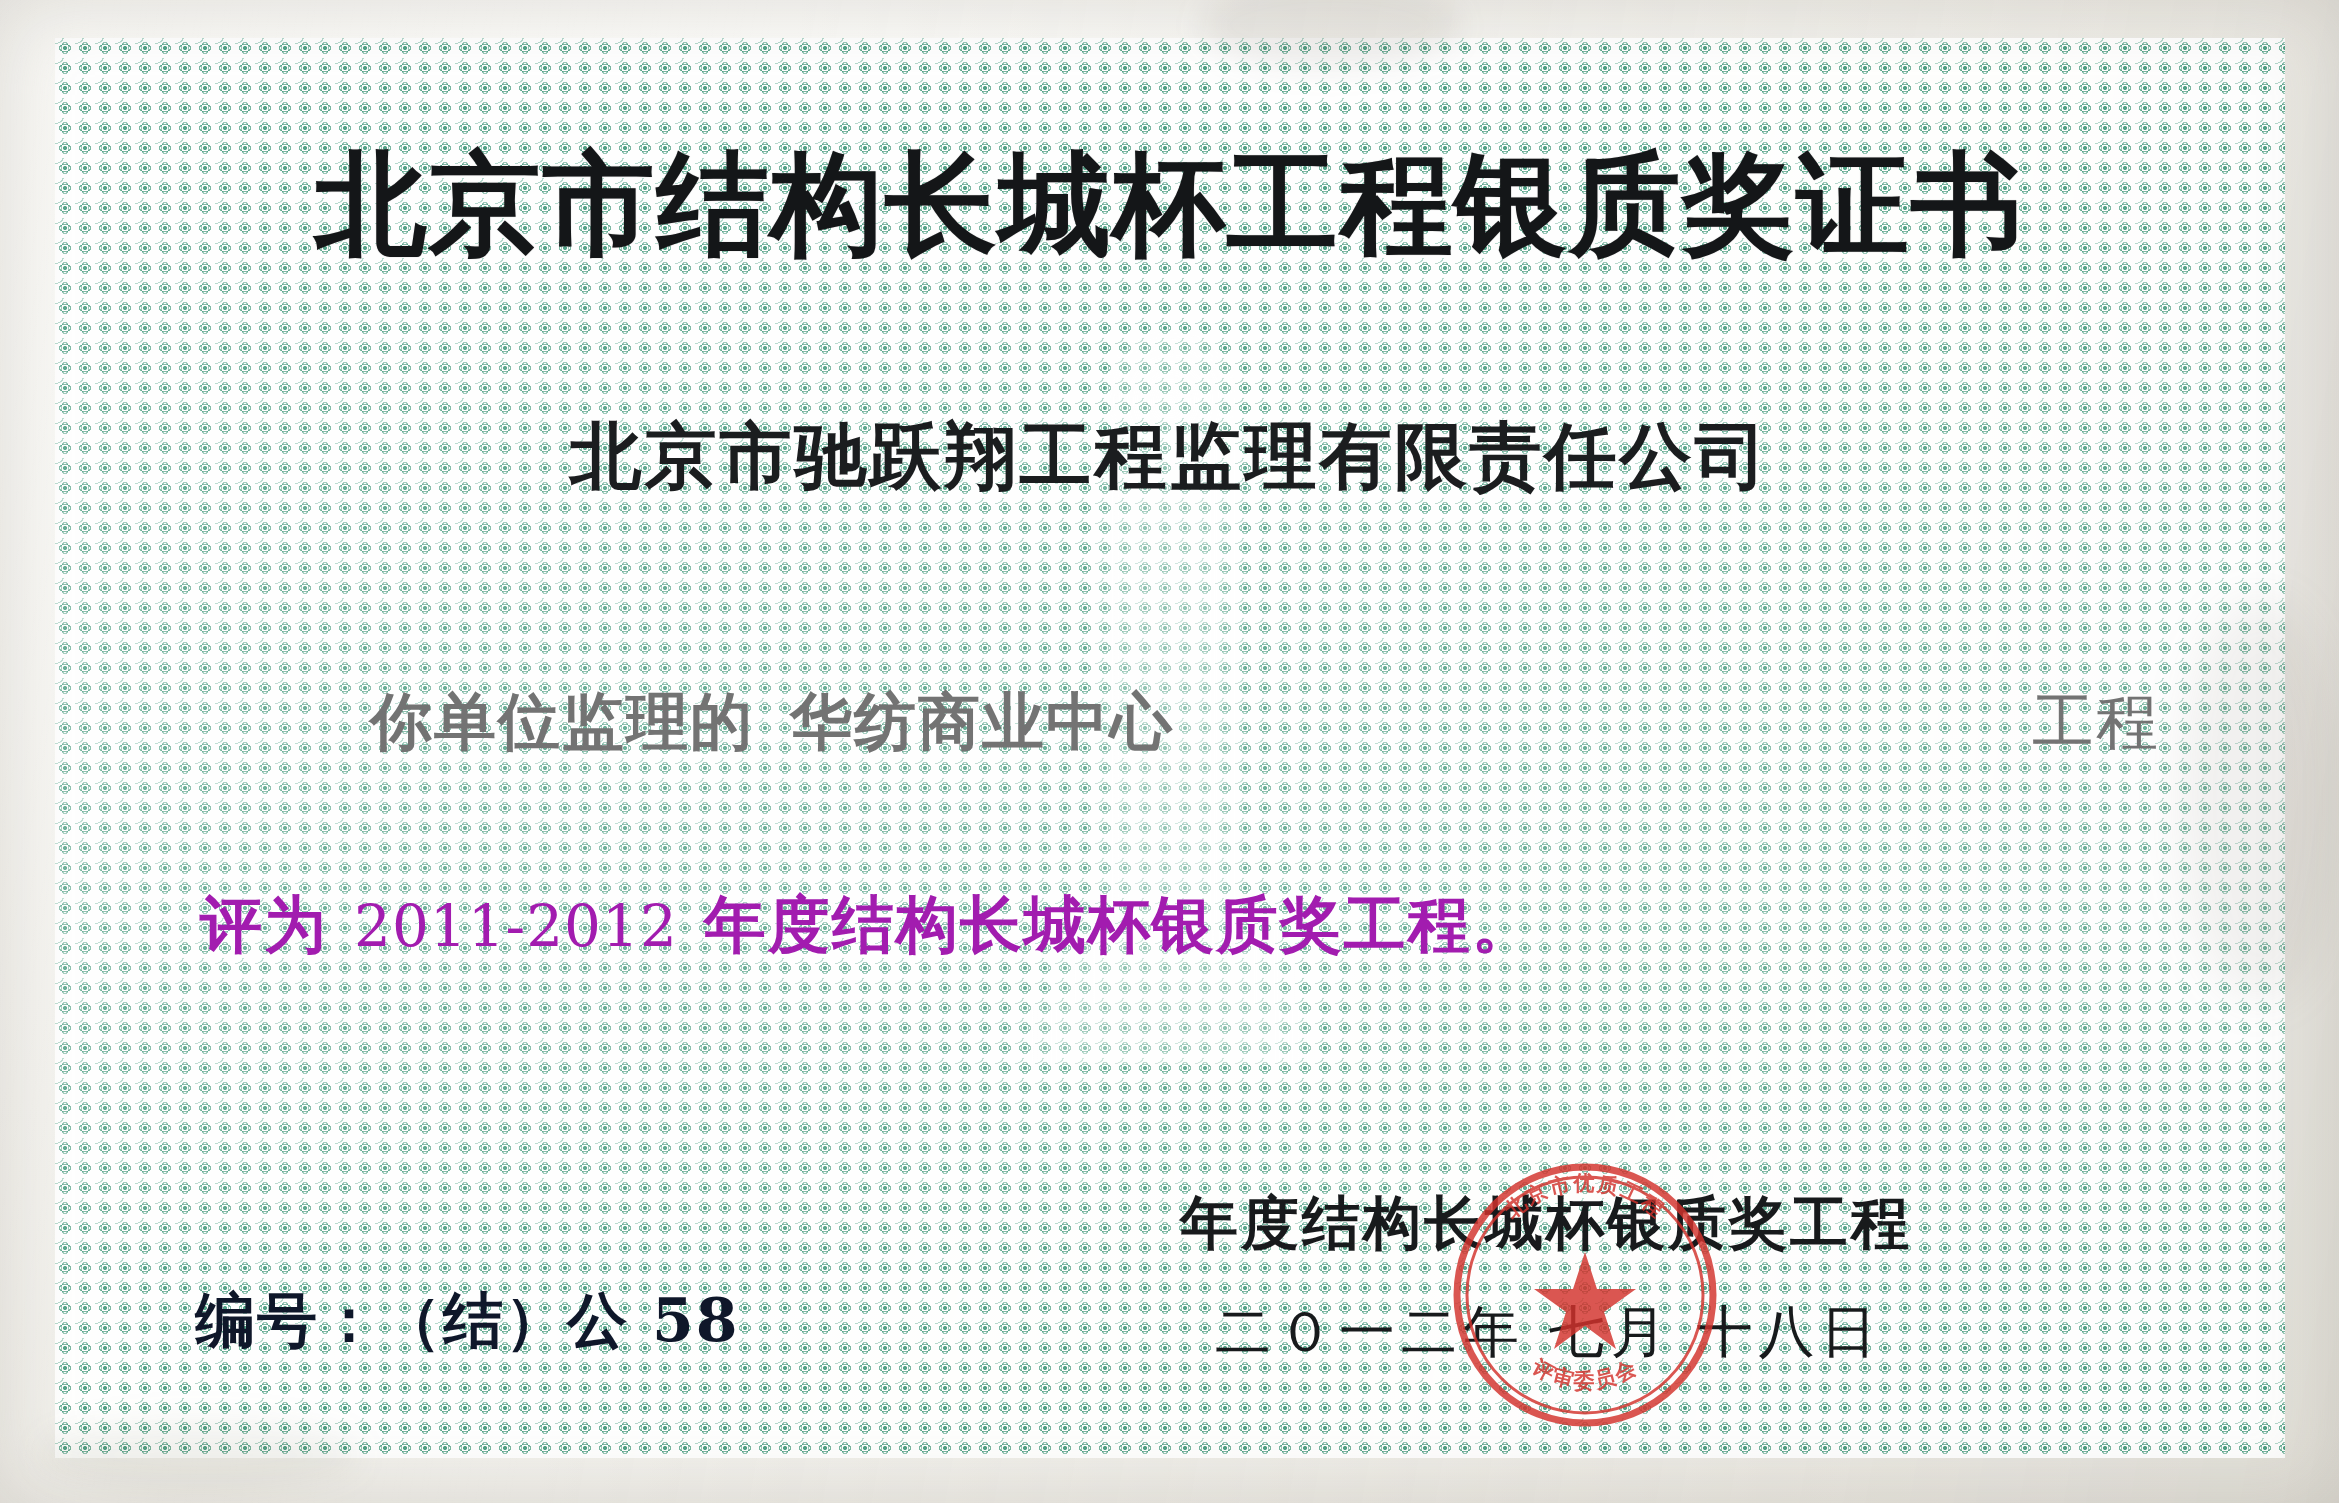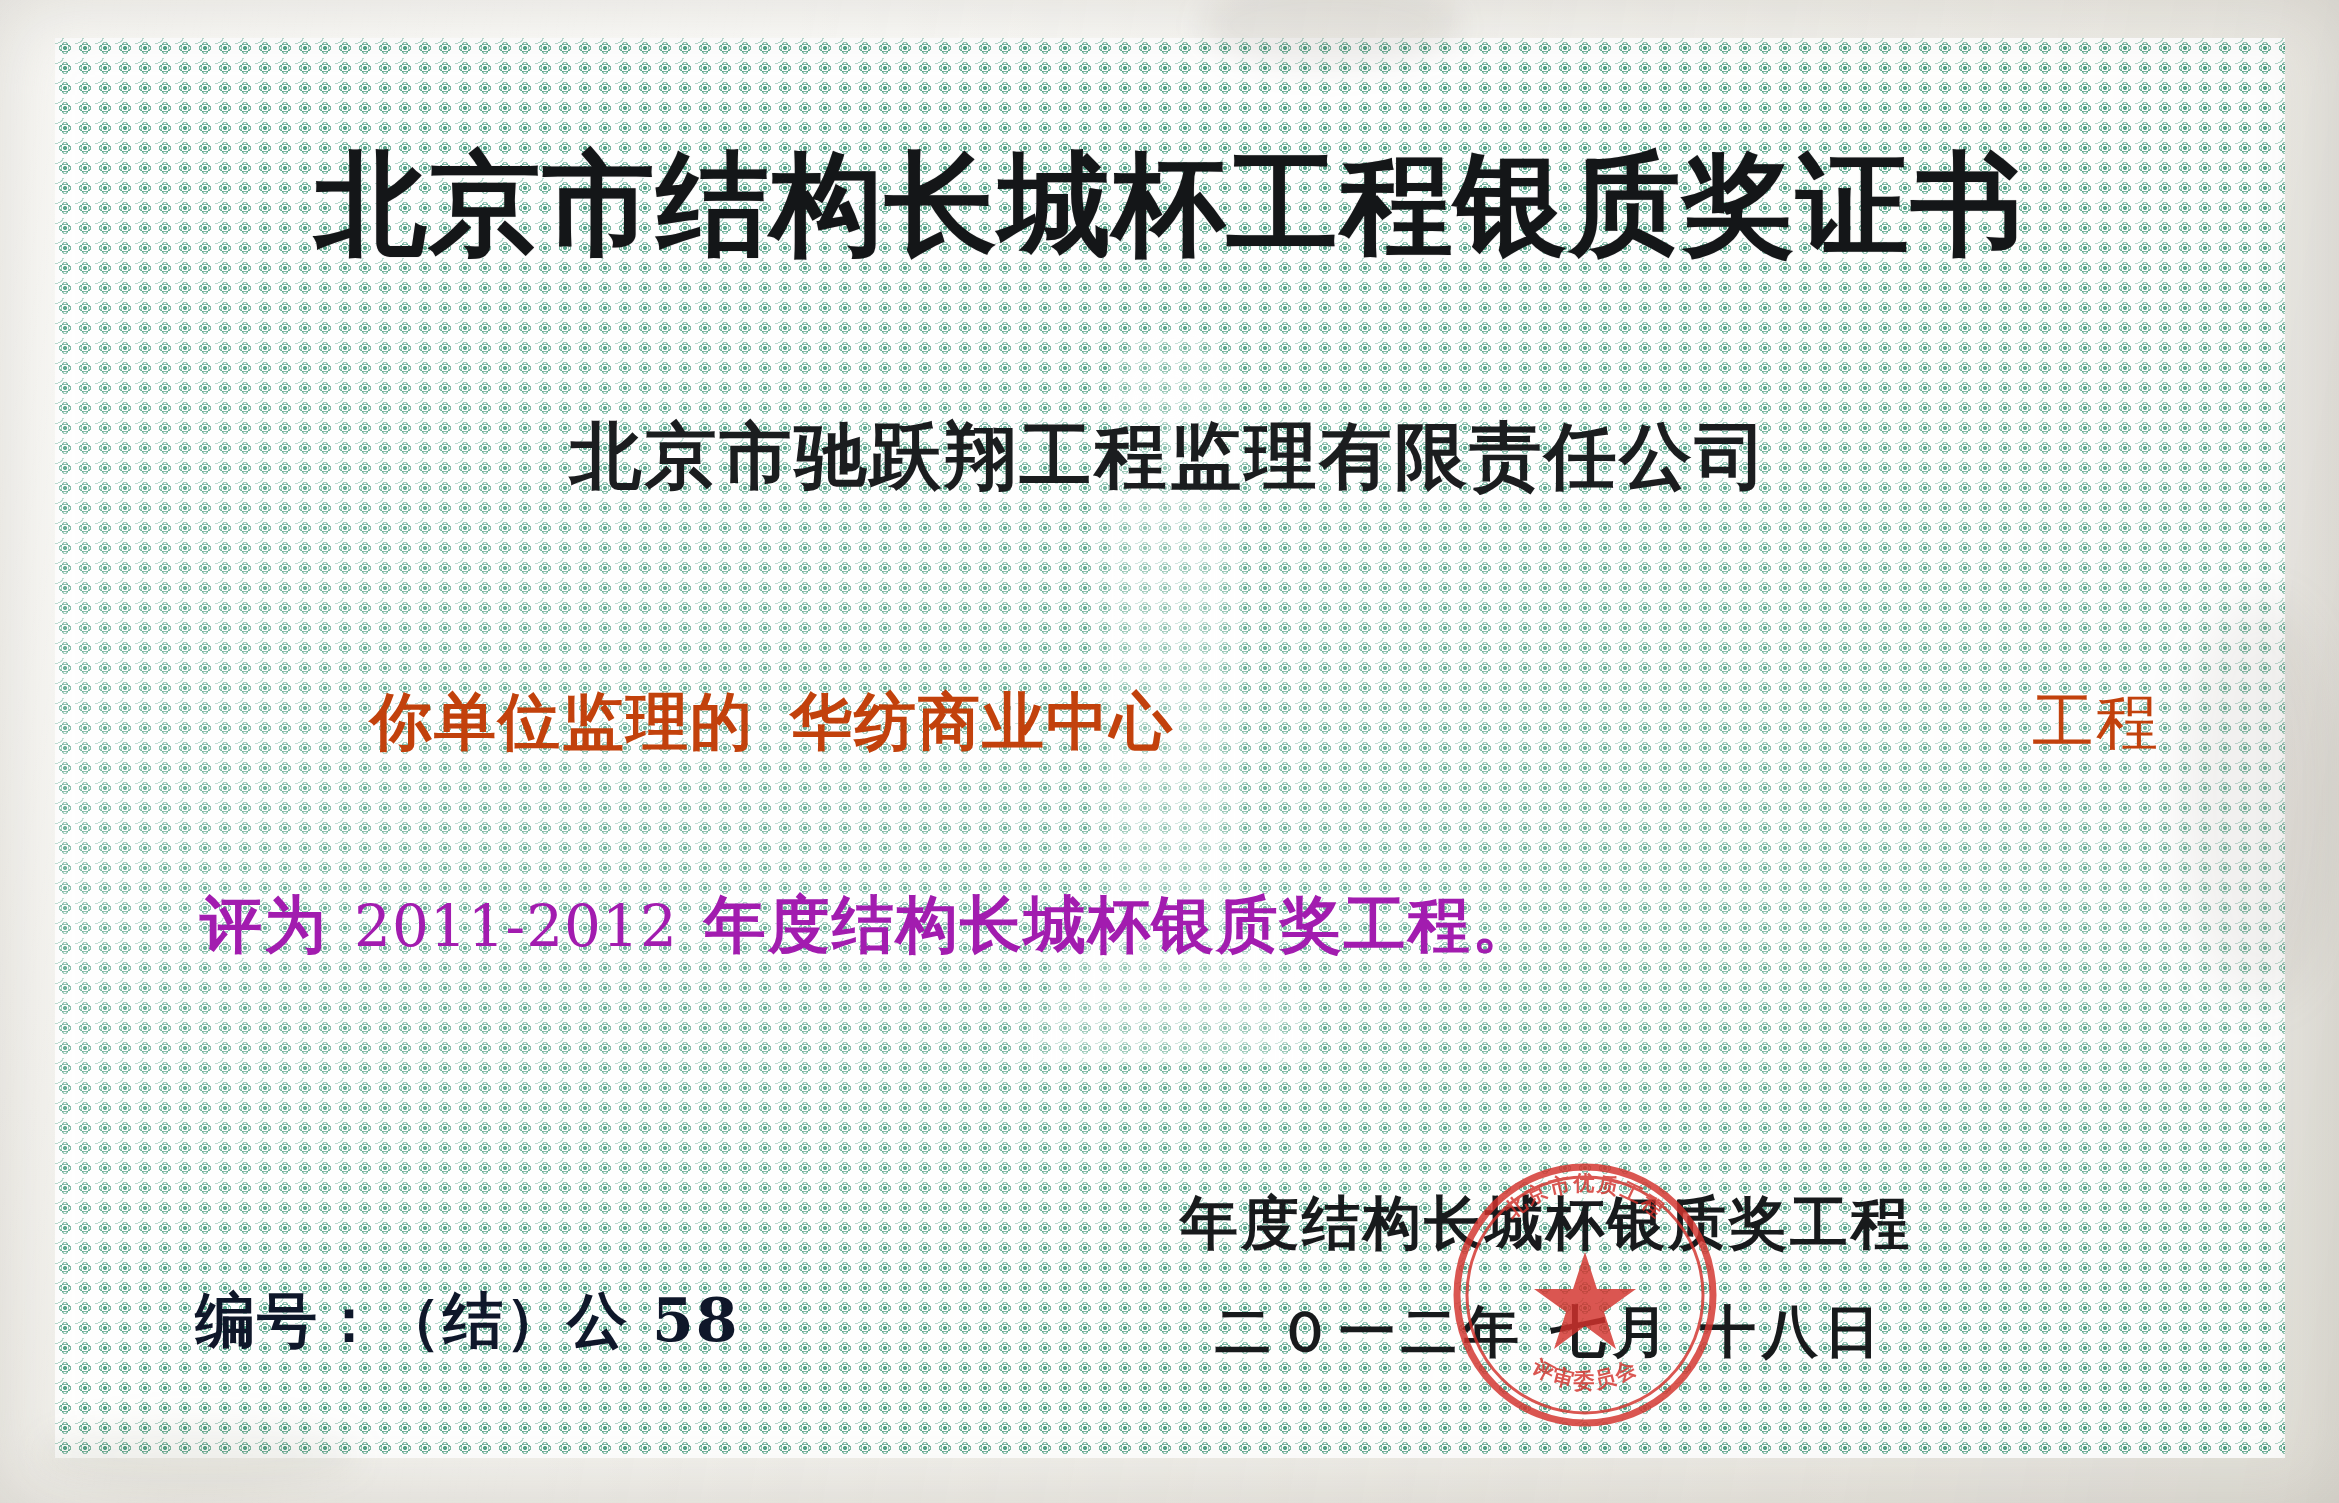--- a/index.html
+++ b/index.html
@@ -152,21 +152,21 @@
 
   .line-project {
     position: absolute;
     top: 680px;
     left: 370px;
     width: 1790px;
     display: flex;
     align-items: baseline;
     font-family: "DejaVu Serif", serif;
     font-size: 62px;
-    color: #c2410c;
+    color: #737373;
   }
   .line-project .lead {
     font-weight: 700;
     letter-spacing: 2px;
     white-space: nowrap;
   }
   .line-project .project-name {
     font-weight: 600;
     letter-spacing: 2px;
     margin-left: 36px;
@@ -209,21 +209,21 @@
     letter-spacing: 3px;
     color: #181a1c;
     white-space: nowrap;
   }
 
   .date {
     position: absolute;
     top: 1295px;
     left: 1215px;
     font-family: "DejaVu Serif", serif;
-    font-weight: 700;
+    font-weight: 400;
     font-size: 56px;
     letter-spacing: 6px;
     color: #181a1c;
     white-space: nowrap;
   }
 
   .serial {
     position: absolute;
     top: 1245px;
     left: 195px;

